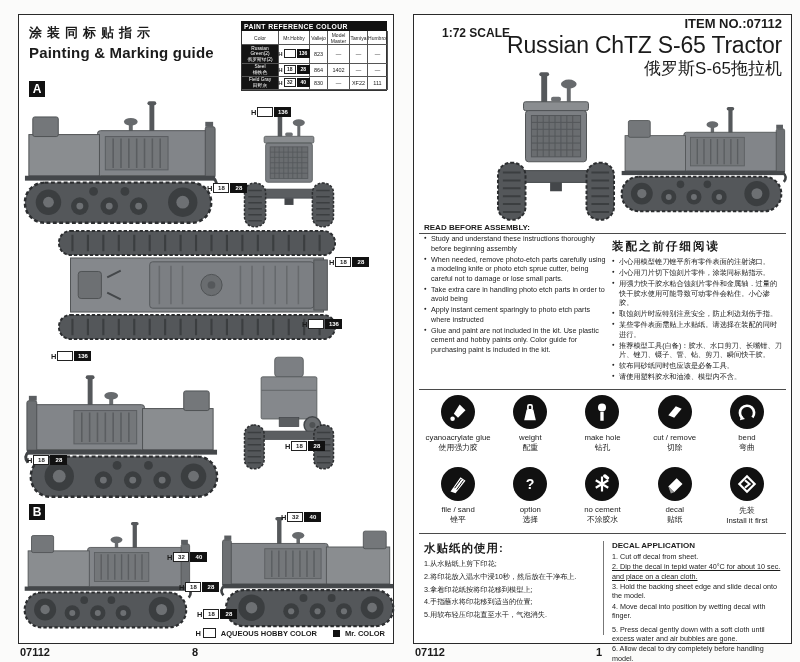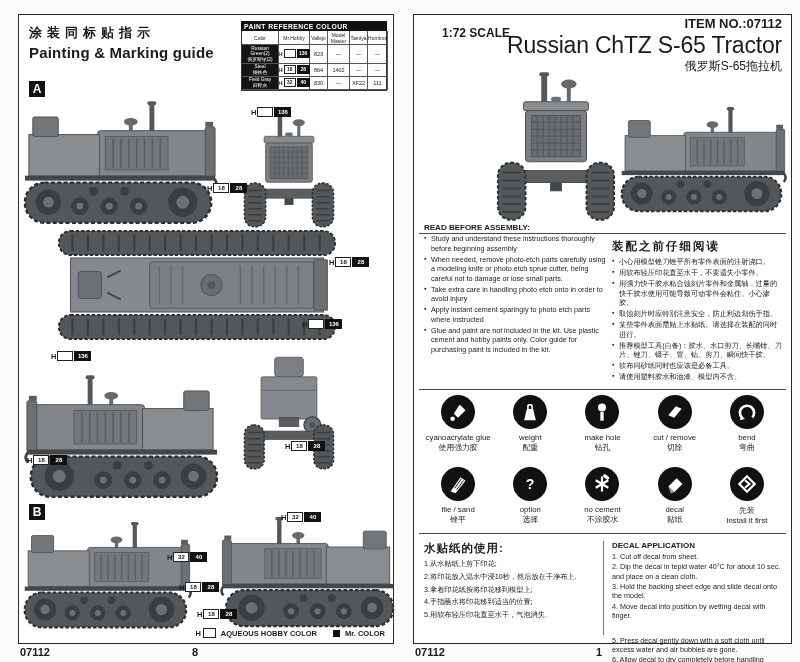--- a/index.html
+++ b/index.html
@@ -33,21 +33,21 @@
   .legend{position:absolute;right:8px;bottom:5px;display:flex;gap:16px;align-items:center;font-size:7.5px;font-weight:bold;}
   .legend .sq{display:inline-block;width:7px;height:7px;background:#111;margin-right:3px;}
   .legend .grp{display:flex;align-items:center;gap:2px;}
   
   .foot{position:absolute;top:646px;font-size:11px;font-weight:bold;}
   
   .rp-scale{font-size:12px;font-weight:bold;}
   .rp-head{position:absolute;right:9px;top:1px;text-align:right;line-height:1.2;}
   .rp-item{font-size:13px;font-weight:bold;}
   .rp-title-en{font-size:23px;font-weight:normal;letter-spacing:-.2px;}
-  .rp-title-cn{font-size:12px;}
+  .rp-title-cn{font-size:17px;}
   .rule{position:absolute;left:5px;right:5px;border-top:1px solid #4a4a4a;}
   
   .sec-title-en{font-size:8px;font-weight:bold;margin-bottom:2px;}
   .sec-title-cn{font-size:11.5px;font-weight:bold;letter-spacing:2px;margin-bottom:3px;}
   .bl{position:relative;padding-left:7px;font-size:7.2px;line-height:1.32;margin-bottom:1.5px;}
   .bl::before{content:"●";position:absolute;left:0;top:1px;font-size:4.5px;}
   .nl{font-size:7.2px;line-height:1.5;margin-bottom:2px;}
   
   .icon-grid{position:absolute;left:8px;right:8px;top:380px;display:grid;grid-template-columns:repeat(5,1fr);row-gap:14px;}
   .icon-cell{display:flex;flex-direction:column;align-items:center;text-align:center;}
@@ -310,28 +310,28 @@
     <svg class="abs" style="left:206px;top:80px;" width="168" height="130">
         <use href="#sv-side"></use>
       </svg>
 
     <div class="rule" style="top:218px;"></div>
 
     <div class="abs" style="left:10px;top:208px;width:182px;">
       <div class="sec-title-en">READ BEFORE ASSEMBLY:</div>
       <div class="bl">Study and understand these instructions thoroughly before beginning assembly</div>
       <div class="bl">When needed, remove photo-etch parts carefully using a modeling knife or photo etch sprue cutter, being careful not to damage or lose small parts.</div>
-      <div class="bl">Take extra care in handling photo etch onto in order to avoid injury</div>
+      <div class="bl">Take extra care in handling photo etch parts in order to avoid being</div>
       <div class="bl">Apply instant cement sparingly to photo etch parts where instructed</div>
       <div class="bl">Glue and paint are not included in the kit. Use plastic cement and hobby paints only. Color guide for purchasing paint is included in the kit.</div>
     </div>
     <div class="abs" style="left:198px;top:224px;width:172px;">
       <div class="sec-title-cn">装配之前仔细阅读</div>
       <div class="bl">小心用模型锉刀锉平所有零件表面的注射浇口。</div>
-      <div class="bl">用软布轻压印花直至水干，不要遗失小零件。</div>
+      <div class="bl">小心用刀片切下蚀刻片零件，涂装同标贴指示。</div>
       <div class="bl">用强力快干胶水粘合蚀刻片零件和金属轴．过量的快干胶水使用可能导致可动零件会粘住。小心渗胶。</div>
       <div class="bl">取蚀刻片时应特别注意安全，防止利边划伤手指。</div>
       <div class="bl">某些零件表面需贴上水贴纸。请选择在装配的同时进行。</div>
       <div class="bl">推荐模型工具(自备)：胶水、水口剪刀、长嘴钳、刀片、锉刀、镊子、管、钻、剪刀、瞬间快干胶。</div>
       <div class="bl">软布同砂纸同时也应该是必备工具。</div>
       <div class="bl">请使用塑料胶水和油漆、模型内不含。</div>
     </div>
 
     <div class="rule" style="top:374px;"></div>
 
@@ -443,23 +443,23 @@
       <div class="sec-title-cn" style="letter-spacing:1px;">水贴纸的使用:</div>
       <div class="nl">1.从水贴纸上剪下印花;</div>
       <div class="nl">2.将印花放入温水中浸10秒，然后放在干净布上.</div>
       <div class="nl">3.拿着印花纸按将印花移到模型上;</div>
       <div class="nl">4.手指蘸水将印花移到适当的位置;</div>
       <div class="nl">5.用软布轻压印花直至水干，气泡消失.</div>
     </div>
     <div class="abs" style="left:198px;top:526px;width:172px;">
       <div class="sec-title-en">DECAL APPLICATION</div>
       <div class="nl" style="line-height:1.3;margin-bottom:1px;">1. Cut off decal from sheet.</div>
-      <div class="nl" style="line-height:1.3;margin-bottom:1px;">2. Dip the decal in tepid water 40°C for about 10 sec. and place on a clean cloth.</div>
+      <div class="nl" style="line-height:1.3;margin-bottom:1px;text-decoration:underline;">2. Dip the decal in tepid water 40°C for about 10 sec. and place on a clean cloth.</div>
       <div class="nl" style="line-height:1.3;margin-bottom:1px;">3. Hold the backing sheet edge and slide decal onto the model.</div>
-      <div class="nl" style="line-height:1.3;margin-bottom:15px;">4. Move decal into position by wetting decal with finger.</div>
+      <div class="nl" style="line-height:1.3;margin-bottom:4px;">4. Move decal into position by wetting decal with finger.</div>
       <div class="nl" style="line-height:1.3;margin-bottom:1px;">5. Press decal gently down with a soft cloth until excess water and air bubbles are gone.</div>
       <div class="nl" style="line-height:1.3;margin-bottom:1px;">6. Allow decal to dry completely before handling model.</div>
     </div>
   </div>
 
   <div class="foot" style="left:20px;">07112</div>
   <div class="foot" style="left:192px;">8</div>
   <div class="foot" style="left:415px;">07112</div>
   <div class="foot" style="left:596px;">1</div>
 

